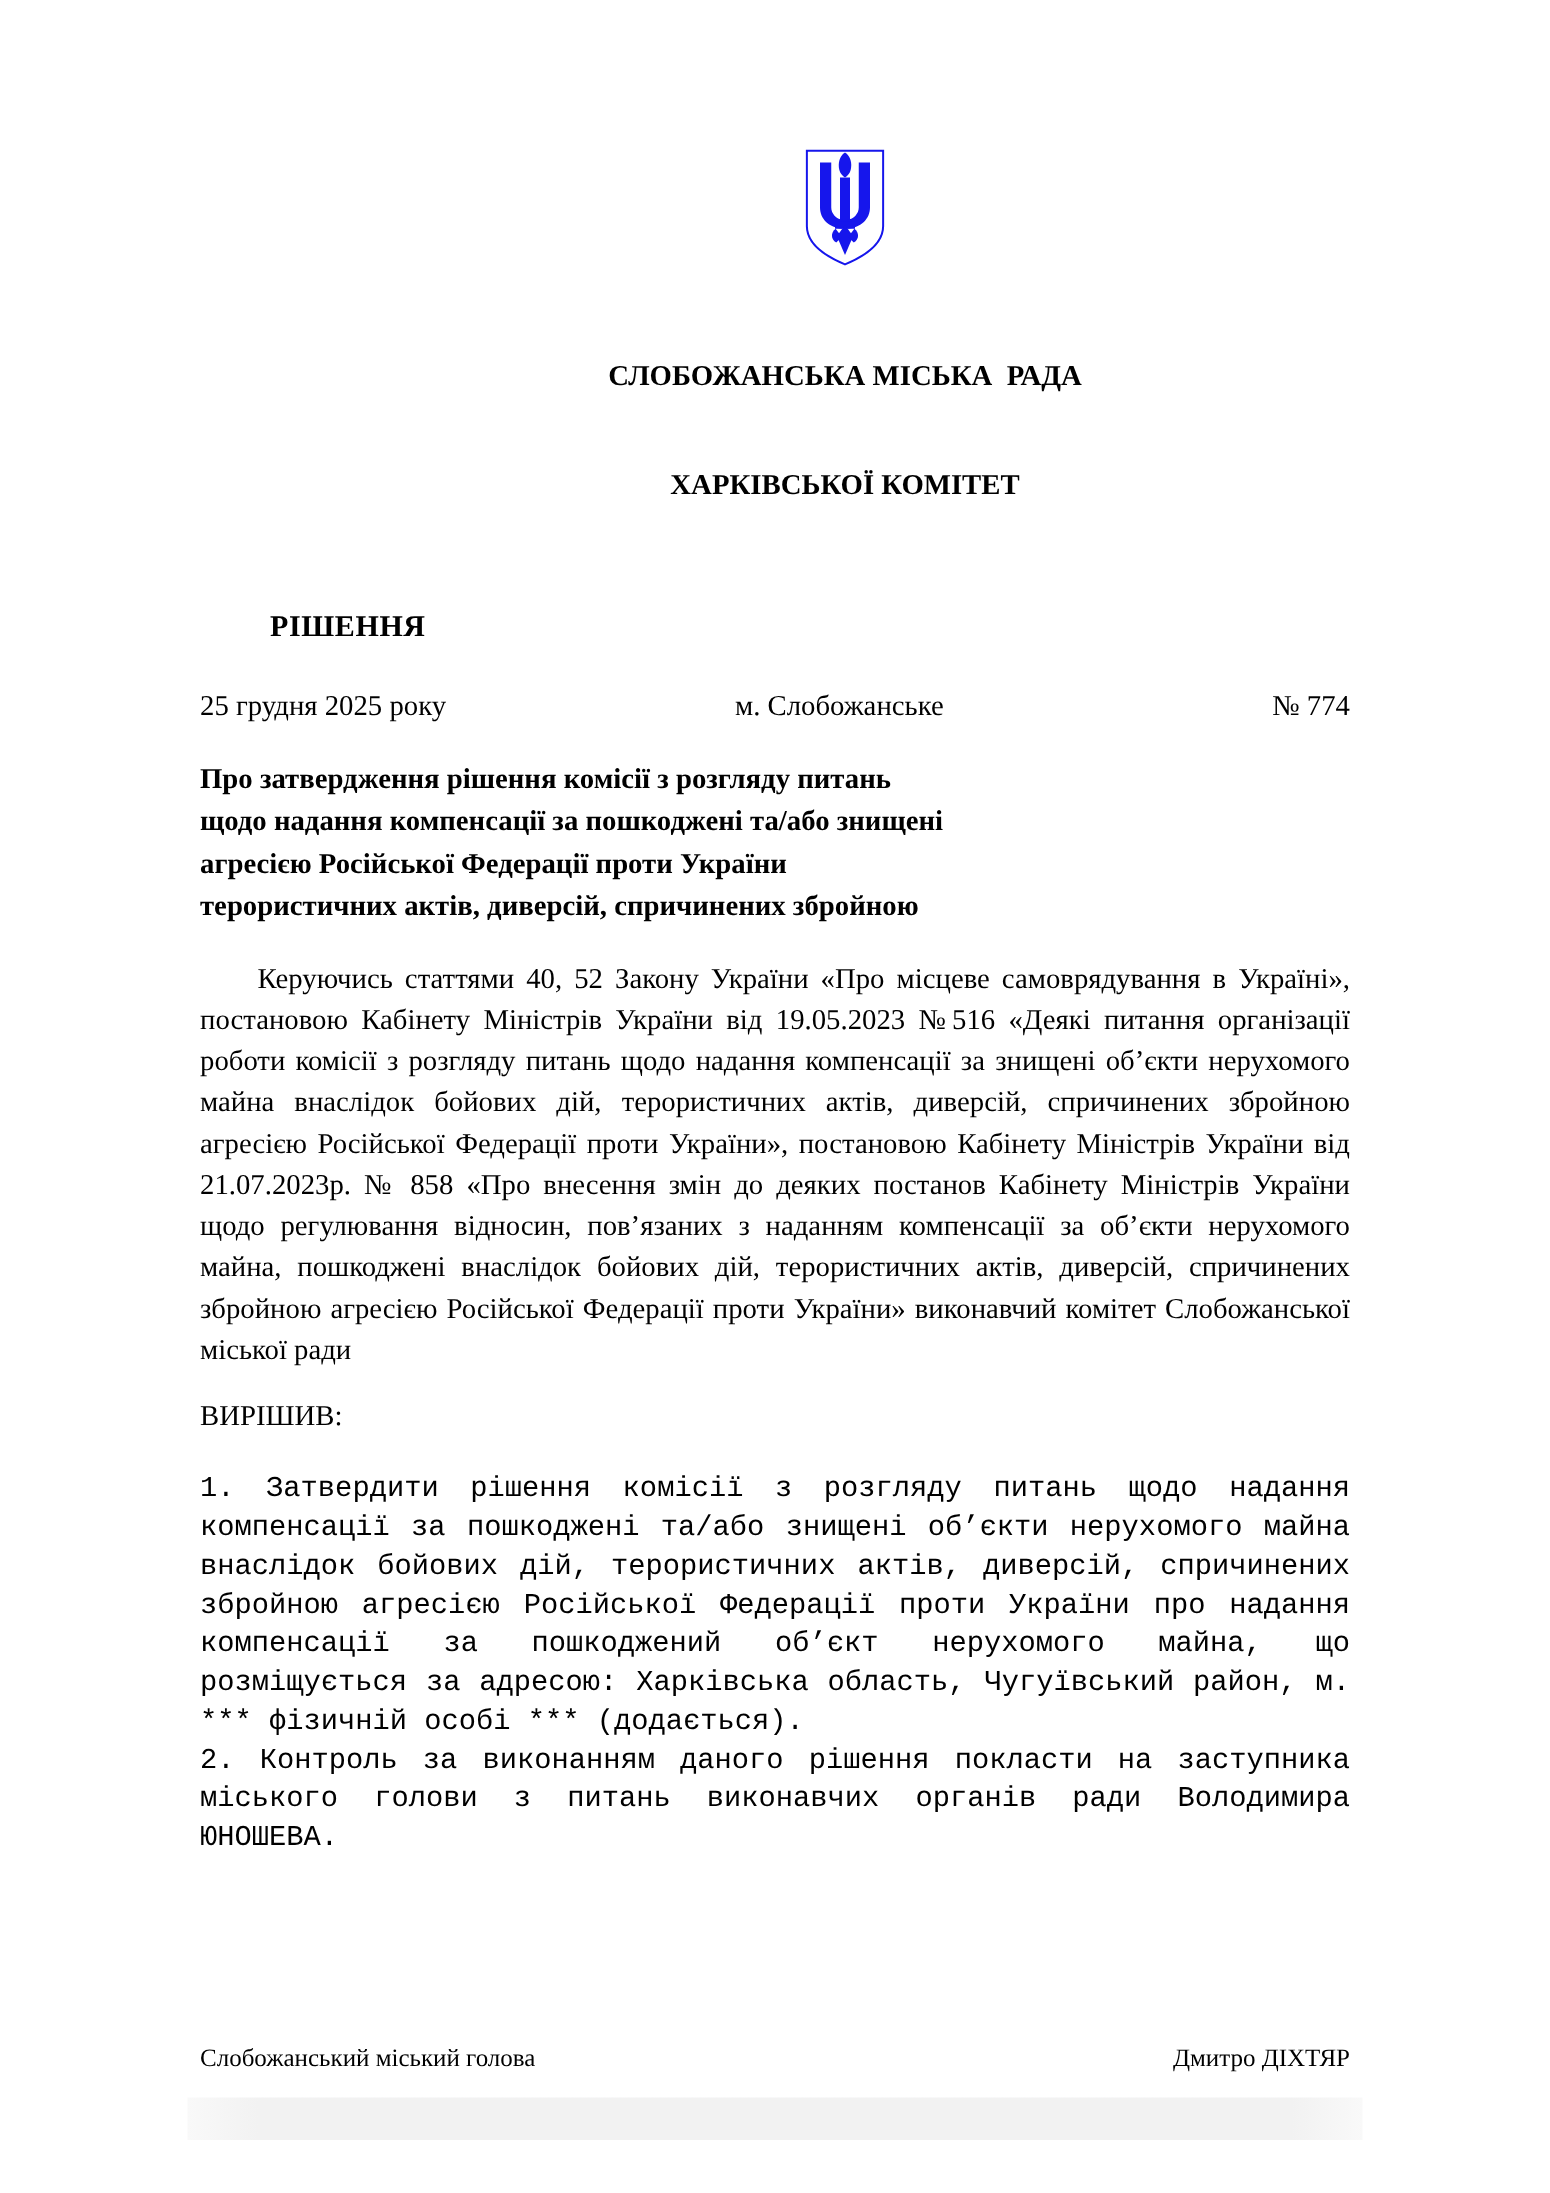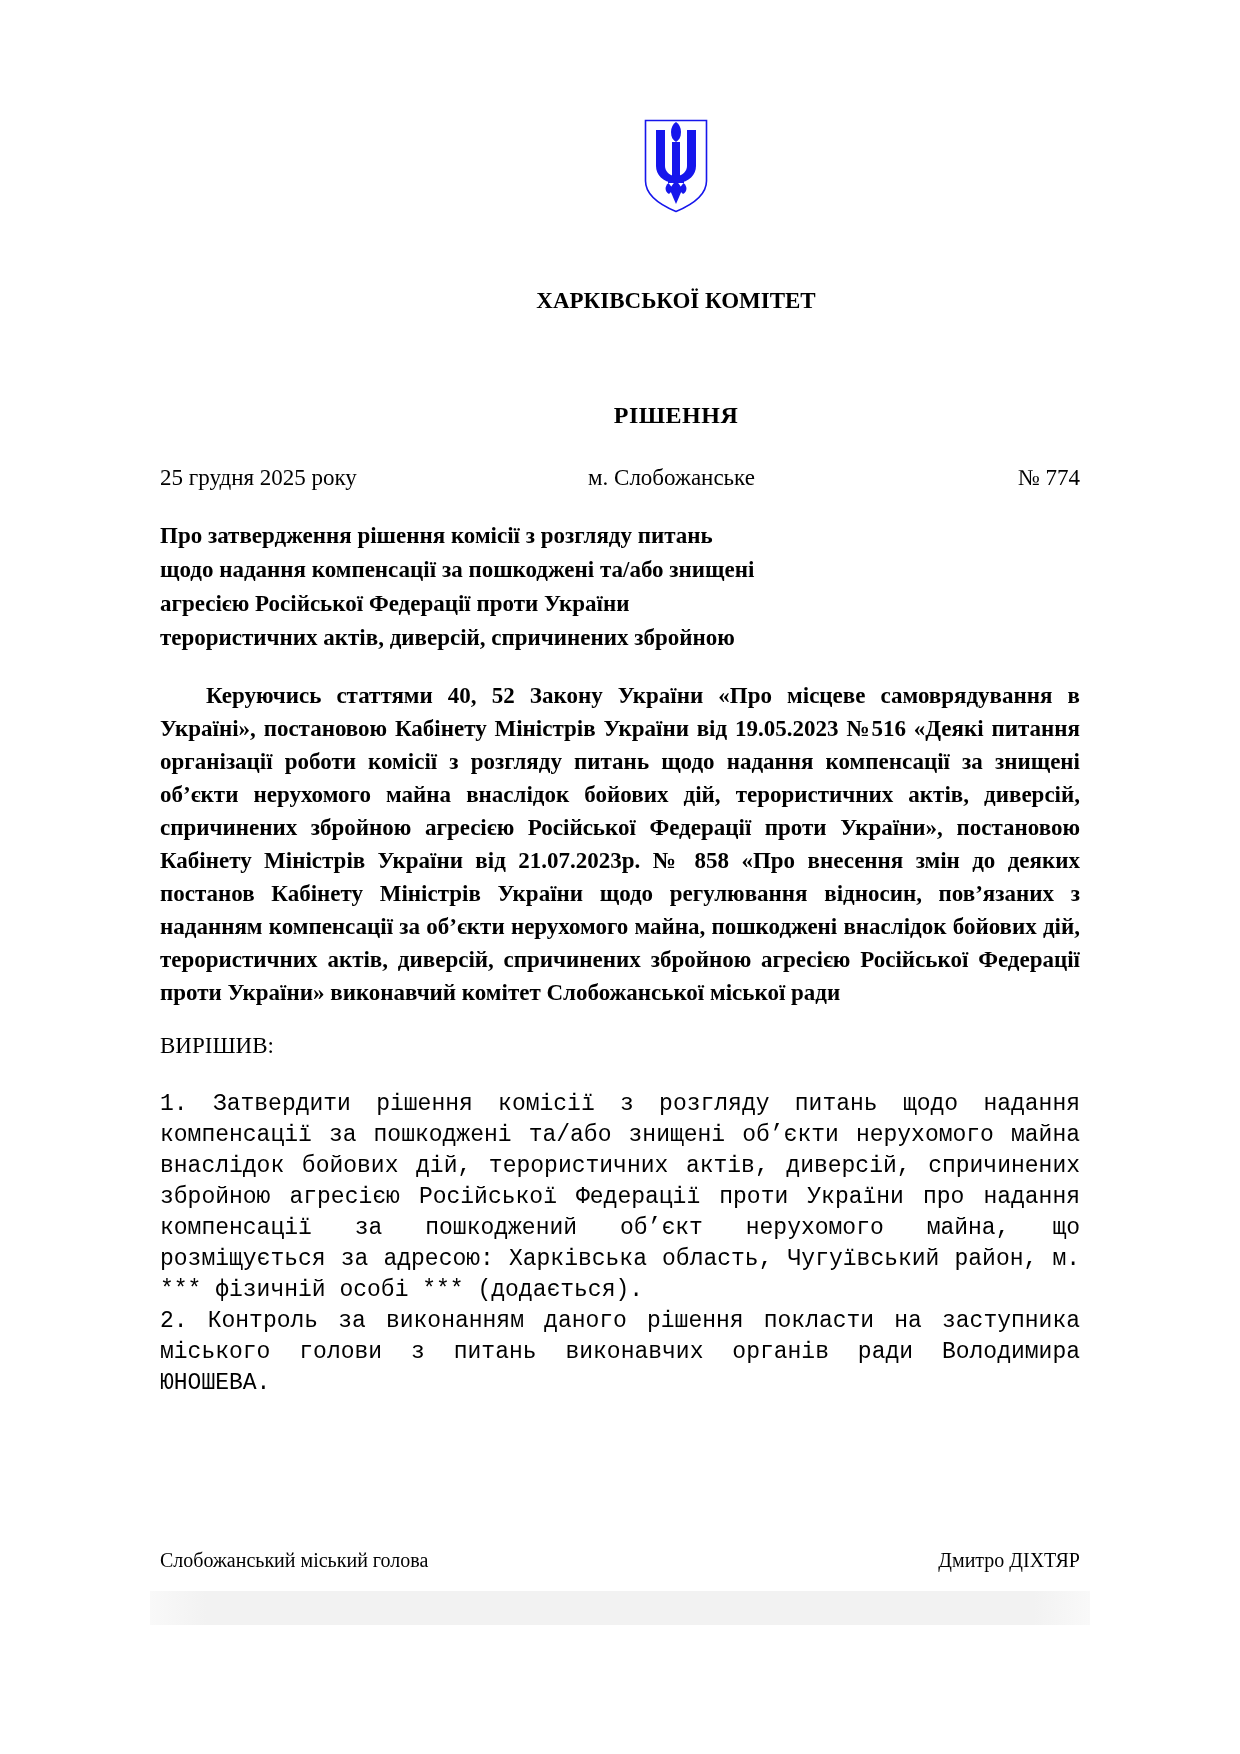--- a/index.html
+++ b/index.html
@@ -29,21 +29,21 @@
     text-align: center;
     font-weight: bold;
     font-size: 23px;
     line-height: 29px;
     margin-top: 14px;
     position: relative;
     left: 56px;
     white-space: pre-wrap;
   }
   .doc-type {
-    text-align: center;
+    text-align: left;
     font-weight: bold;
     font-size: 24px;
     line-height: 30px;
     margin-top: 27px;
     position: relative;
     left: 56px;
     letter-spacing: 0.5px;
   }
   .meta-row {
     position: relative;
@@ -60,21 +60,20 @@
     font-weight: bold;
     font-size: 23px;
     line-height: 34px;
   }
   .preamble {
     margin-top: 24px;
     font-size: 23px;
     line-height: 33px;
     text-align: justify;
     text-indent: 46px;
-    font-weight: bold;
   }
   .resolved {
     margin-top: 22px;
     font-size: 23px;
     line-height: 30px;
   }
   .items {
     margin-top: 28px;
     font-size: 23px;
     line-height: 31px;
@@ -109,20 +108,21 @@
         <path d="M53,12 h-9 v36 c0,5 -4,9 -9,10 v7 c11,-1 18,-8 18,-17 z"></path>
         <path d="M25,59 h16 v6 h-16 z"></path>
         <path d="M33,62 l6.5,9 -6.5,15 -6.5,-15 z"></path>
         <path d="M25.5,65 c-4,3 -4,8.5 0.5,11 l4.5,-4.5 z"></path>
         <path d="M40.5,65 c4,3 4,8.5 -0.5,11 l-4.5,-4.5 z"></path>
       </g>
     </svg>
   </div>
 
   <div class="org-header">
+    <div>СЛОБОЖАНСЬКА МІСЬКА  РАДА</div>
     <div>ХАРКІВСЬКОЇ КОМІТЕТ</div>
   </div>
 
   <div class="doc-type">РІШЕННЯ</div>
 
   <div class="meta-row">
     <span class="meta-date">25 грудня 2025 року</span>
     <span class="meta-place">м. Слобожанське</span>
     <span class="meta-number">№ 774</span>
   </div>

